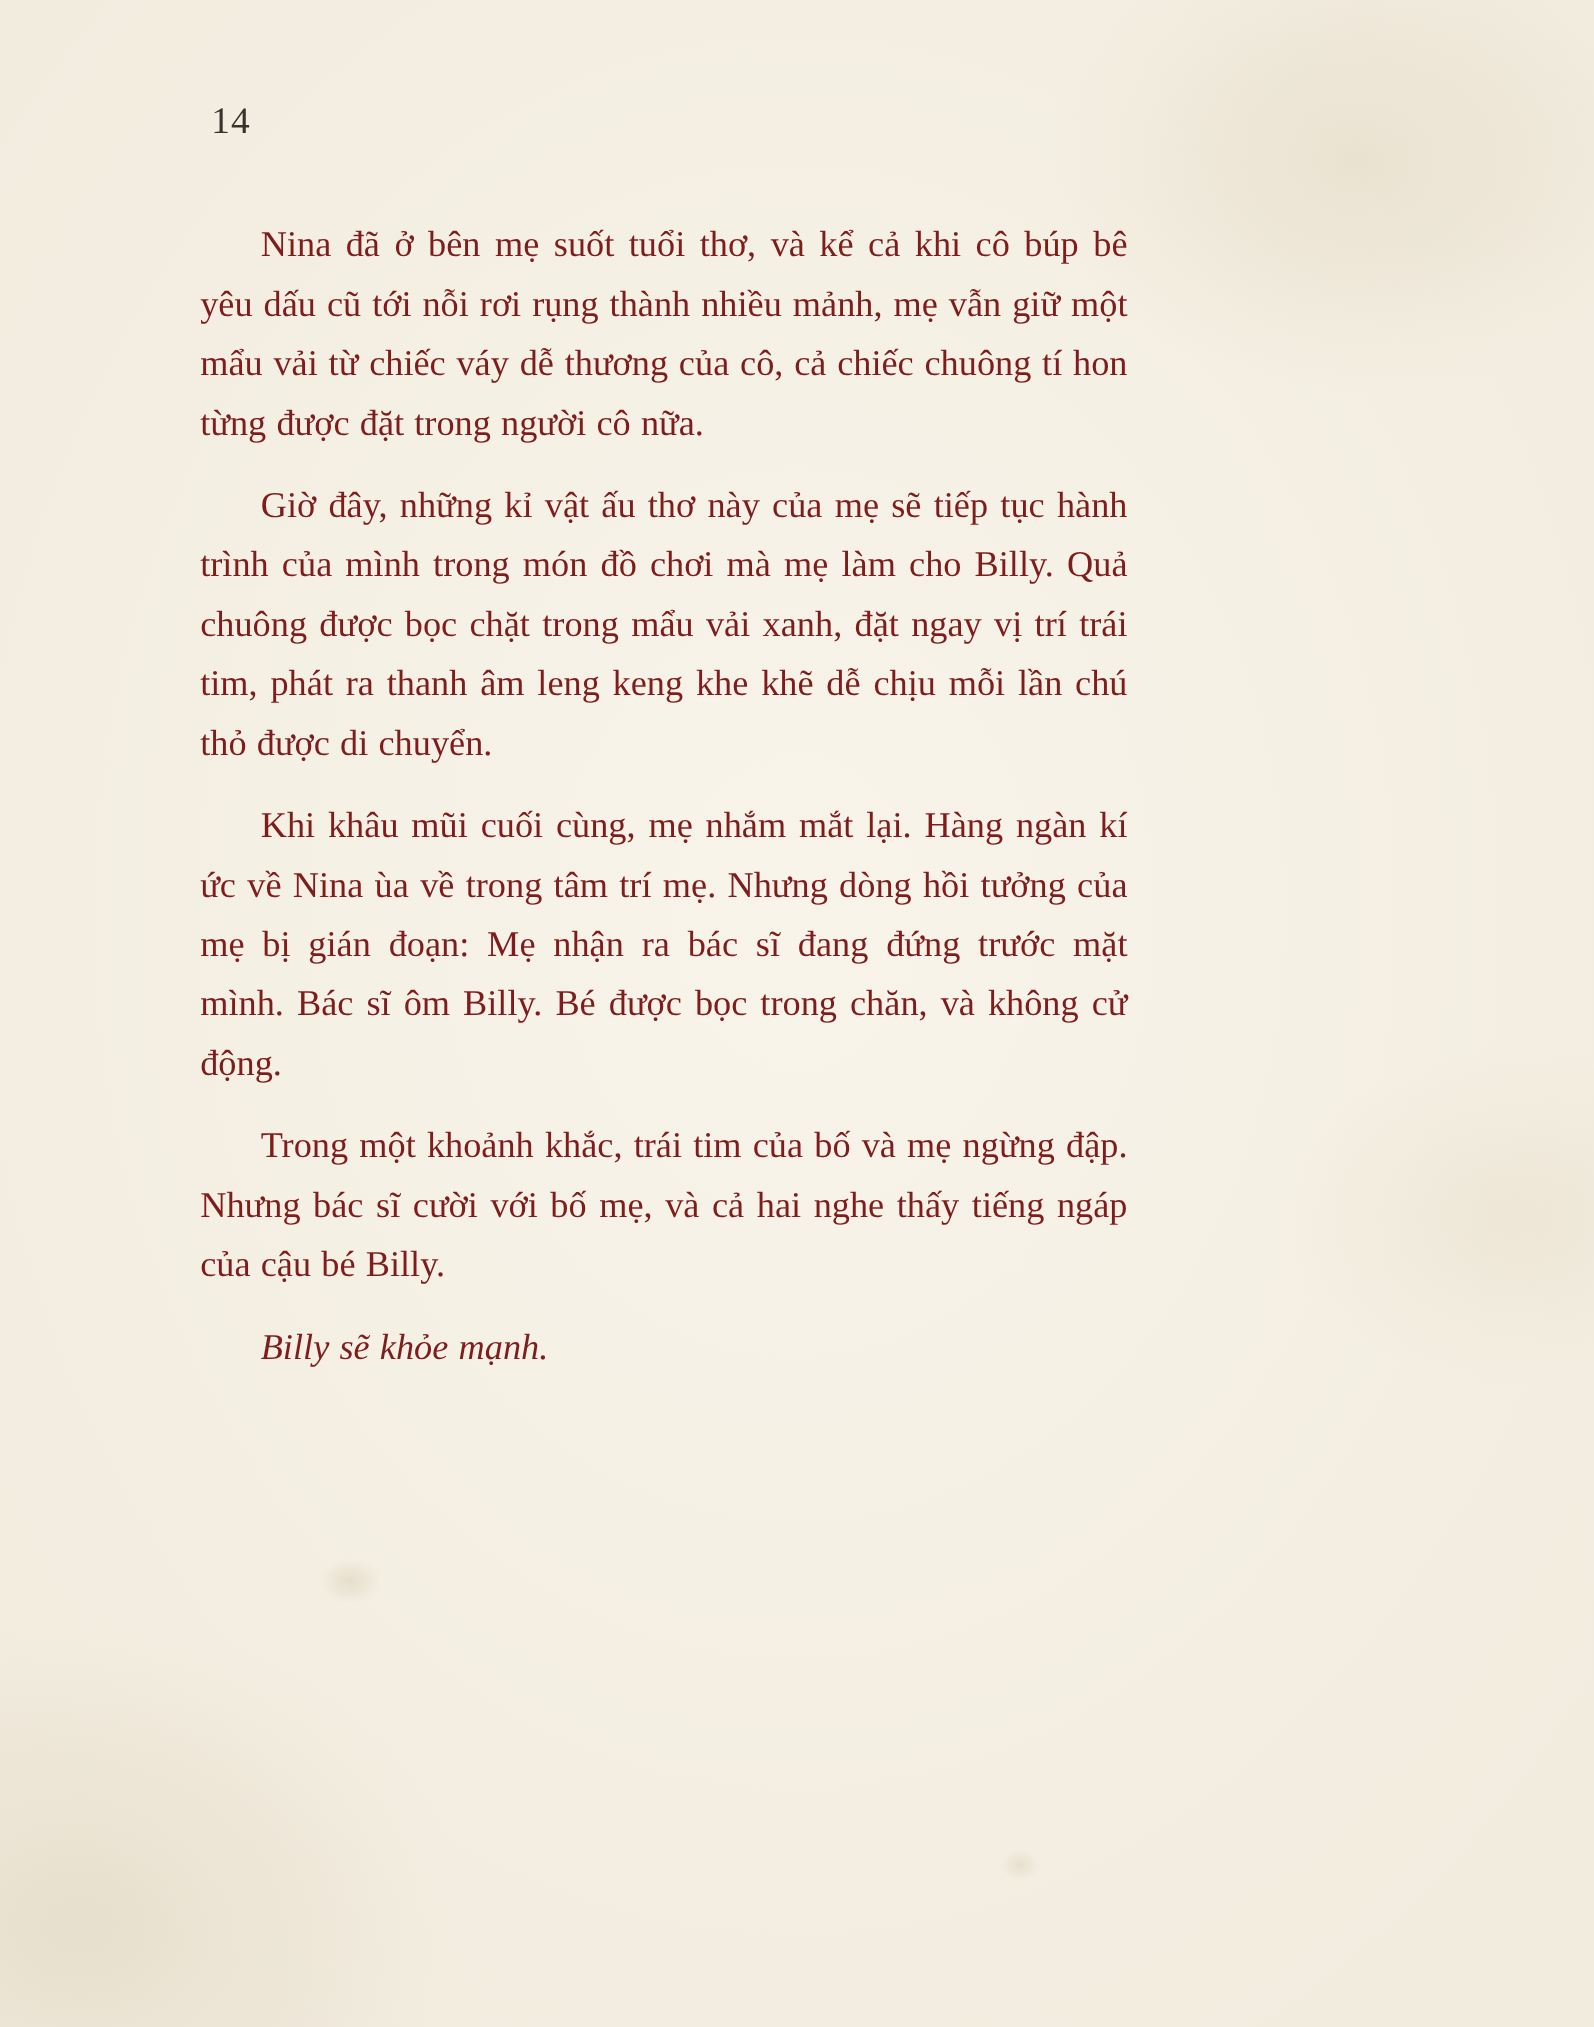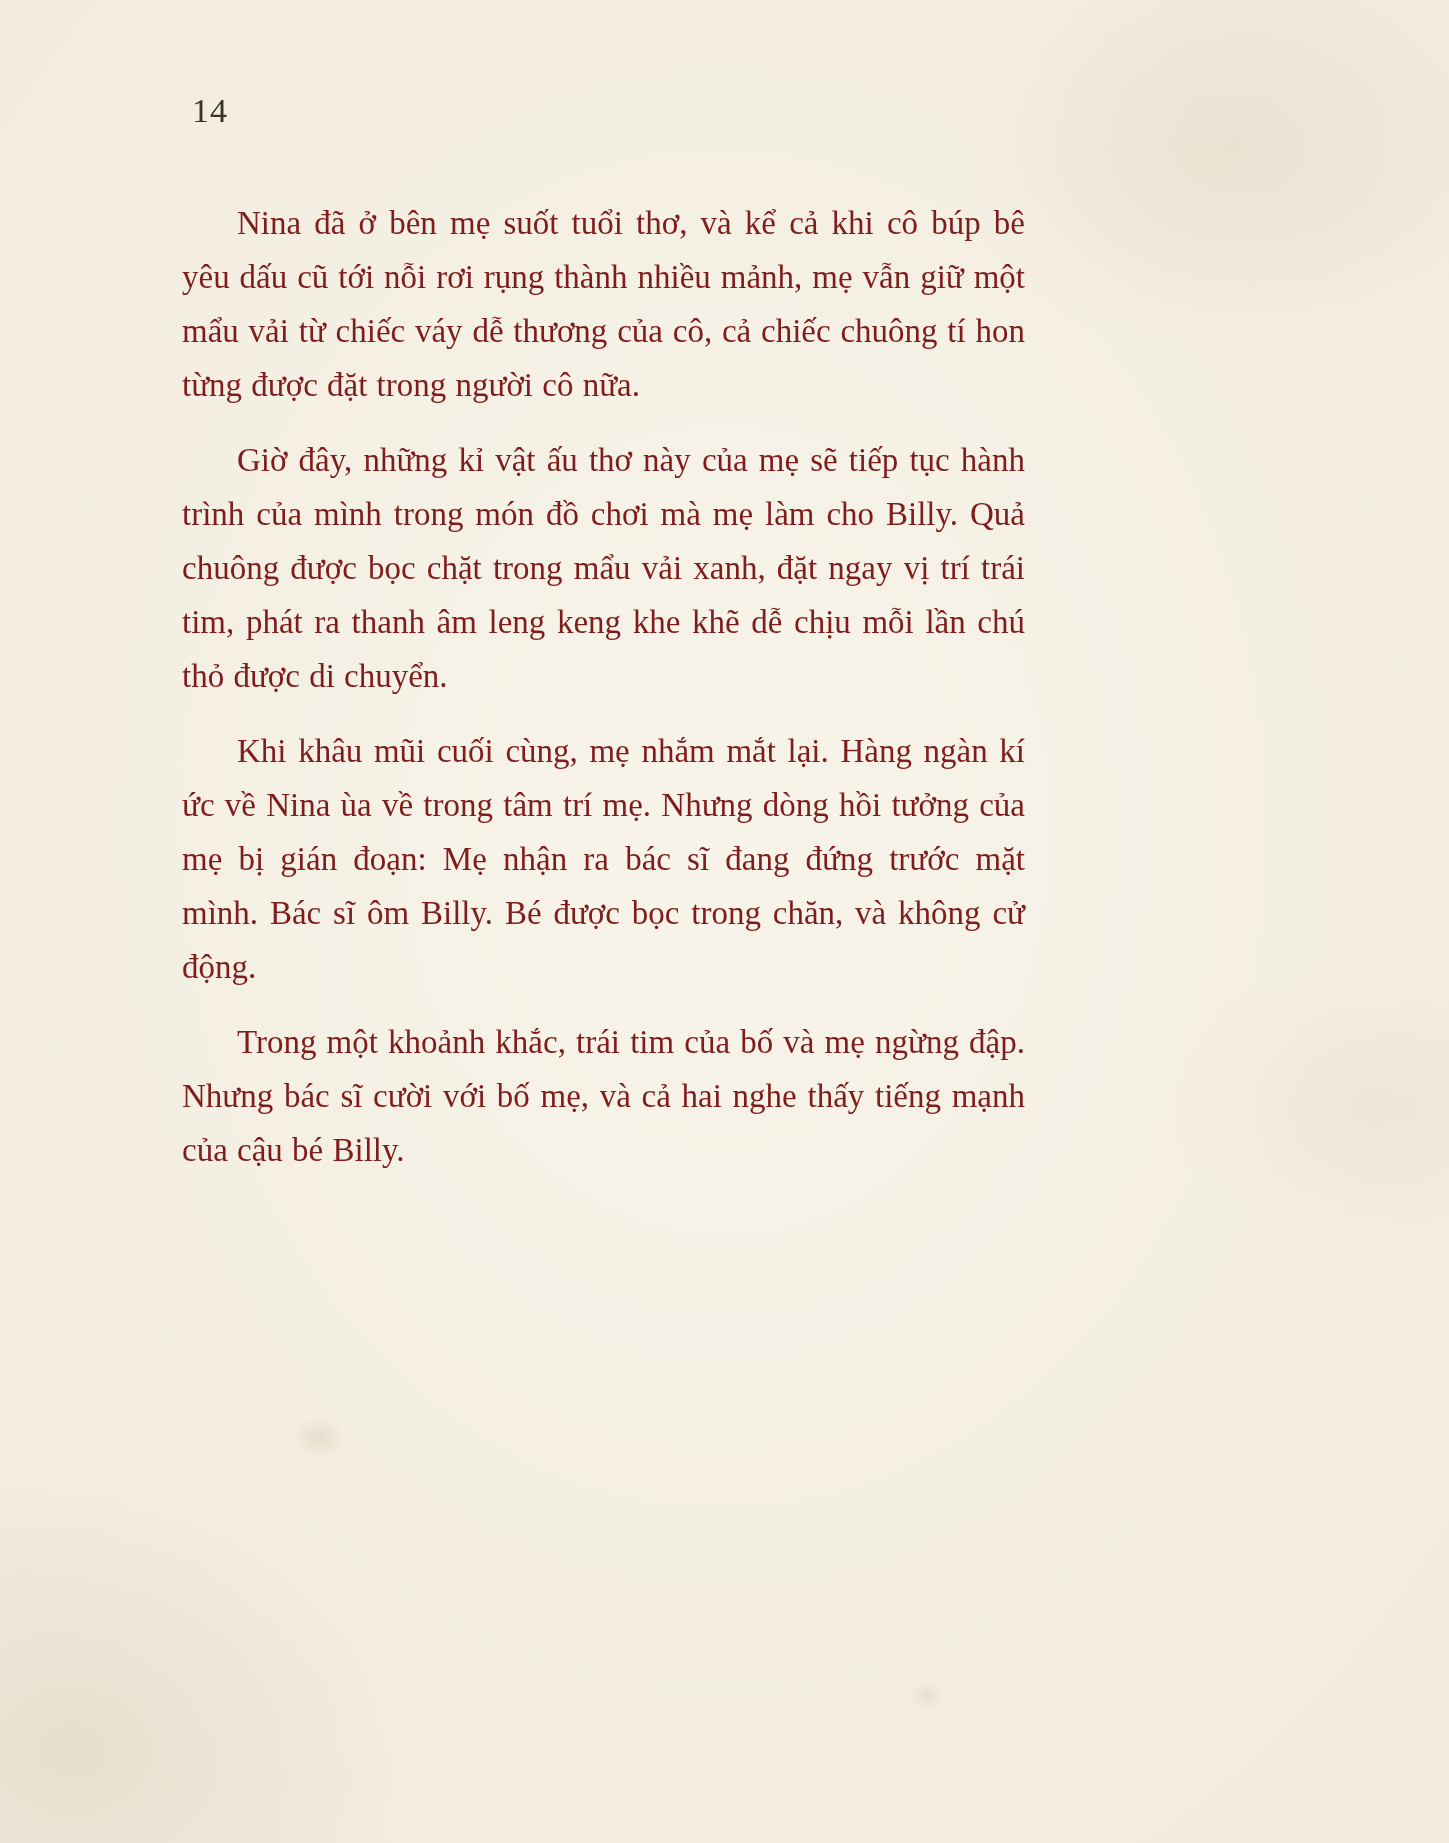--- a/index.html
+++ b/index.html
@@ -54,16 +54,17 @@
 <body>
 
 <div class="page">
 
   <div class="page-number">14</div>
 
   <div class="text-block">
     <p>Nina đã ở bên mẹ suốt tuổi thơ, và kể cả khi cô búp bê yêu dấu cũ tới nỗi rơi rụng thành nhiều mảnh, mẹ vẫn giữ một mẩu vải từ chiếc váy dễ thương của cô, cả chiếc chuông tí hon từng được đặt trong người cô nữa.</p>
     <p>Giờ đây, những kỉ vật ấu thơ này của mẹ sẽ tiếp tục hành trình của mình trong món đồ chơi mà mẹ làm cho Billy. Quả chuông được bọc chặt trong mẩu vải xanh, đặt ngay vị trí trái tim, phát ra thanh âm leng keng khe khẽ dễ chịu mỗi lần chú thỏ được di chuyển.</p>
     <p>Khi khâu mũi cuối cùng, mẹ nhắm mắt lại. Hàng ngàn kí ức về Nina ùa về trong tâm trí mẹ. Nhưng dòng hồi tưởng của mẹ bị gián đoạn: Mẹ nhận ra bác sĩ đang đứng trước mặt mình. Bác sĩ ôm Billy. Bé được bọc trong chăn, và không cử động.</p>
-    <p>Trong một khoảnh khắc, trái tim của bố và mẹ ngừng đập. Nhưng bác sĩ cười với bố mẹ, và cả hai nghe thấy tiếng mạnh của cậu bé Billy.</p>
+    <p>Trong một khoảnh khắc, trái tim của bố và mẹ ngừng đập. Nhưng bác sĩ cười với bố mẹ, và cả hai nghe thấy tiếng ngáp của cậu bé Billy.</p>
+    <p class="closing">Billy sẽ khỏe mạnh.</p>
   </div>
 
 </div>
 
 </body></html>

